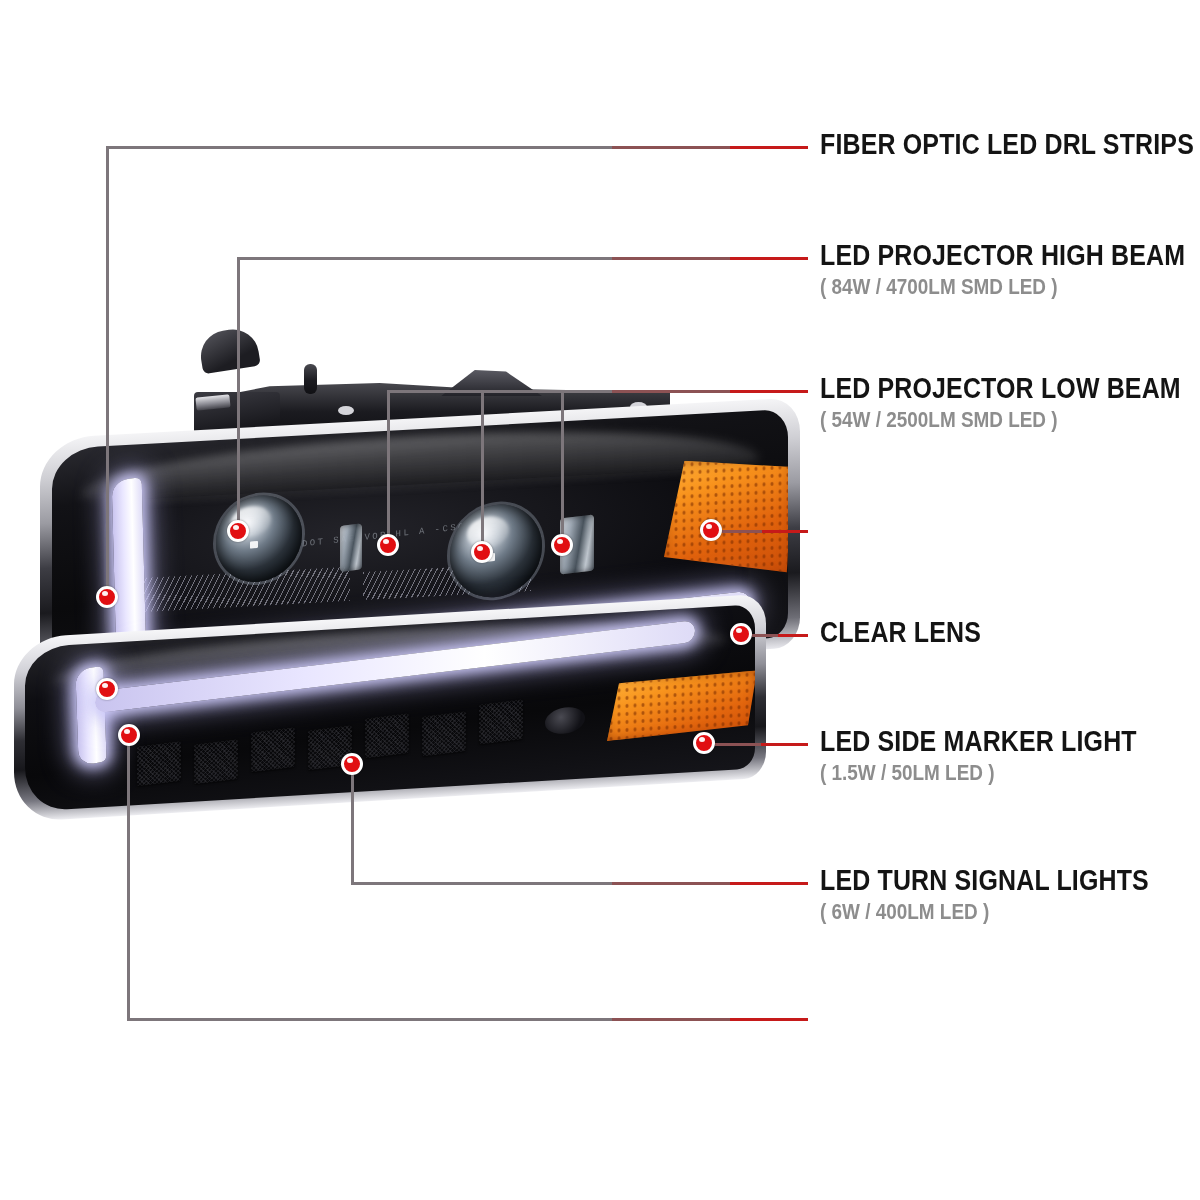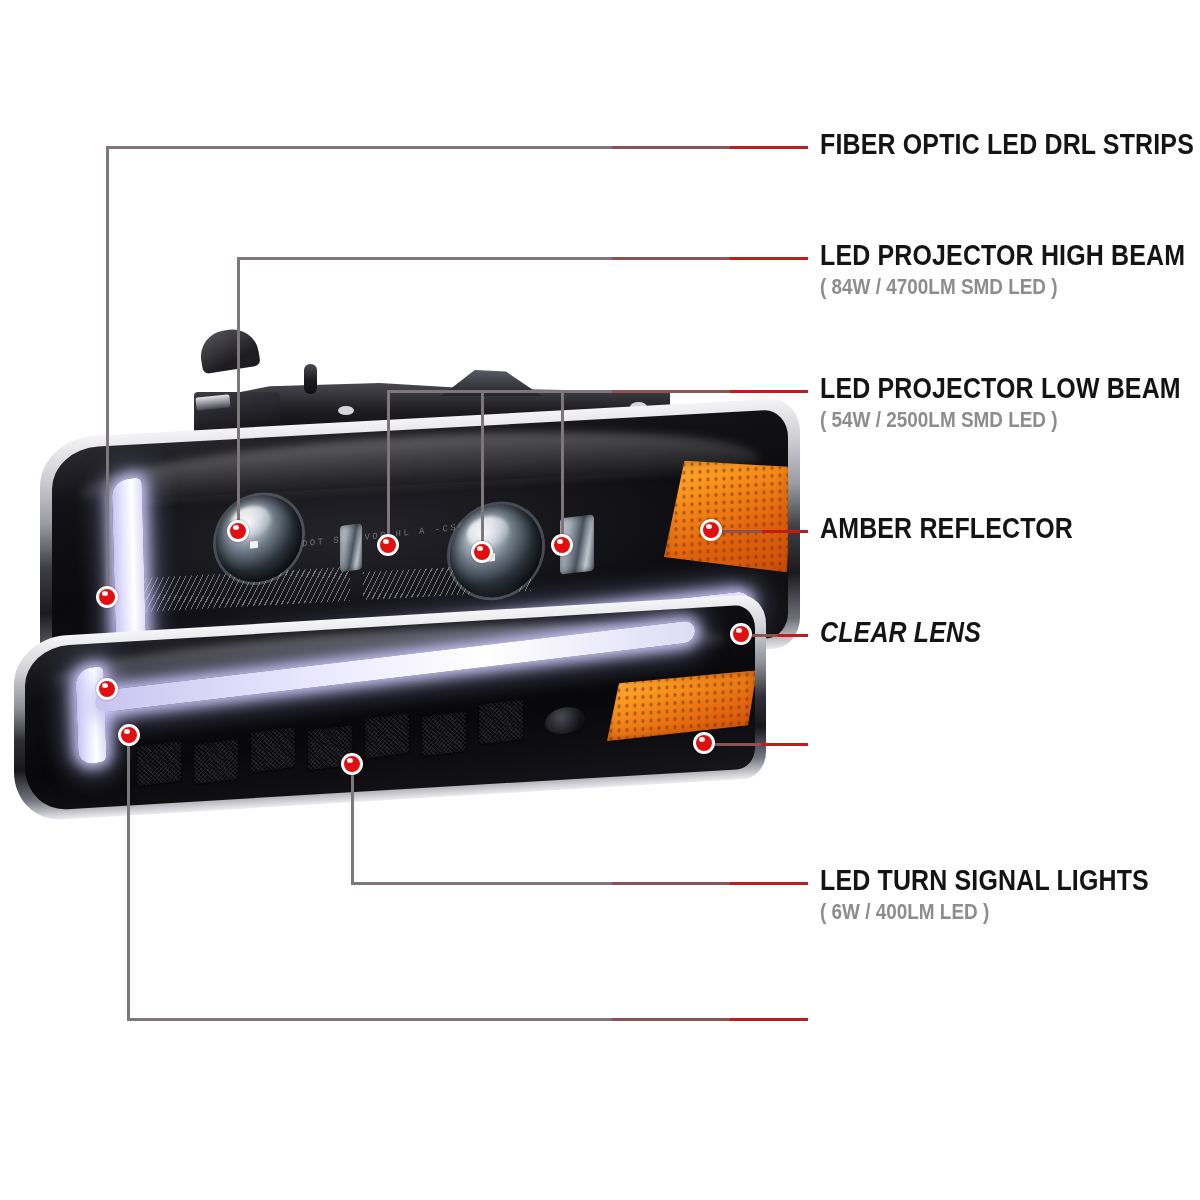--- a/index.html
+++ b/index.html
@@ -284,28 +284,29 @@
   <div class="callout" style="top:241px;">
     <div class="title">LED PROJECTOR HIGH BEAM</div>
     <div class="sub">( 84W / 4700LM SMD LED )</div>
   </div>
 
   <div class="callout" style="top:374px;">
     <div class="title">LED PROJECTOR LOW BEAM</div>
     <div class="sub">( 54W / 2500LM SMD LED )</div>
   </div>
 
-  <div class="callout" style="top:514px;">
-    <div class="title">AMBER REFLECTOR</div>
-  </div>
-
-  <div class="callout" style="top:618px;font-style:italic;">
+
+  <div class="callout" style="top:618px;">
     <div class="title">CLEAR LENS</div>
   </div>
 
+  <div class="callout" style="top:727px;">
+    <div class="title">LED SIDE MARKER LIGHT</div>
+    <div class="sub">( 1.5W / 50LM LED )</div>
+  </div>
 
   <div class="callout" style="top:866px;">
     <div class="title">LED TURN SIGNAL LIGHTS</div>
     <div class="sub">( 6W / 400LM LED )</div>
   </div>
 
 
 </div>
 
 </body></html>

